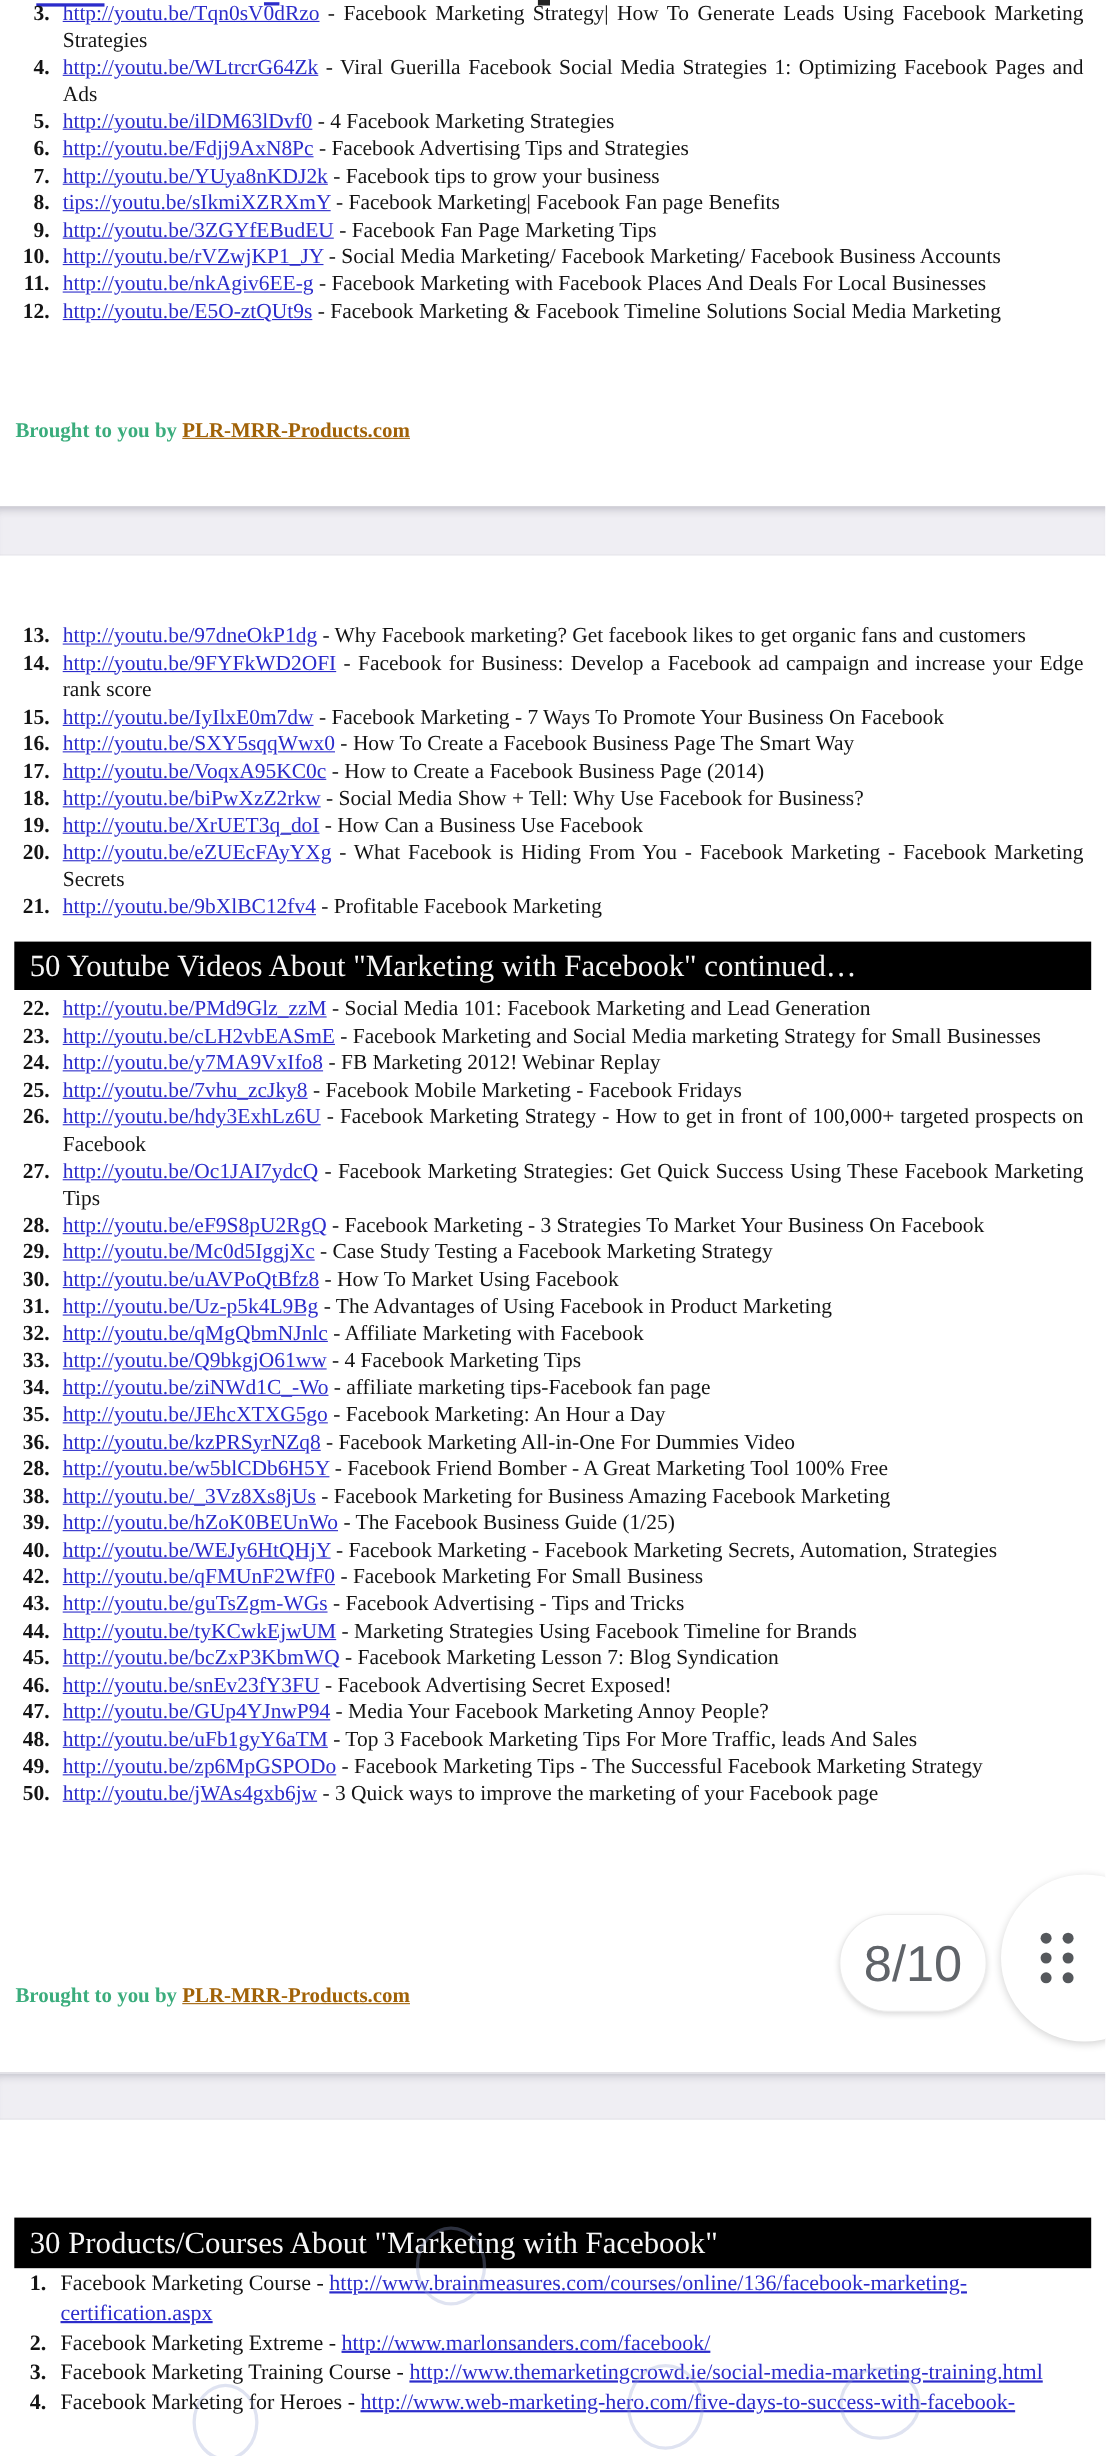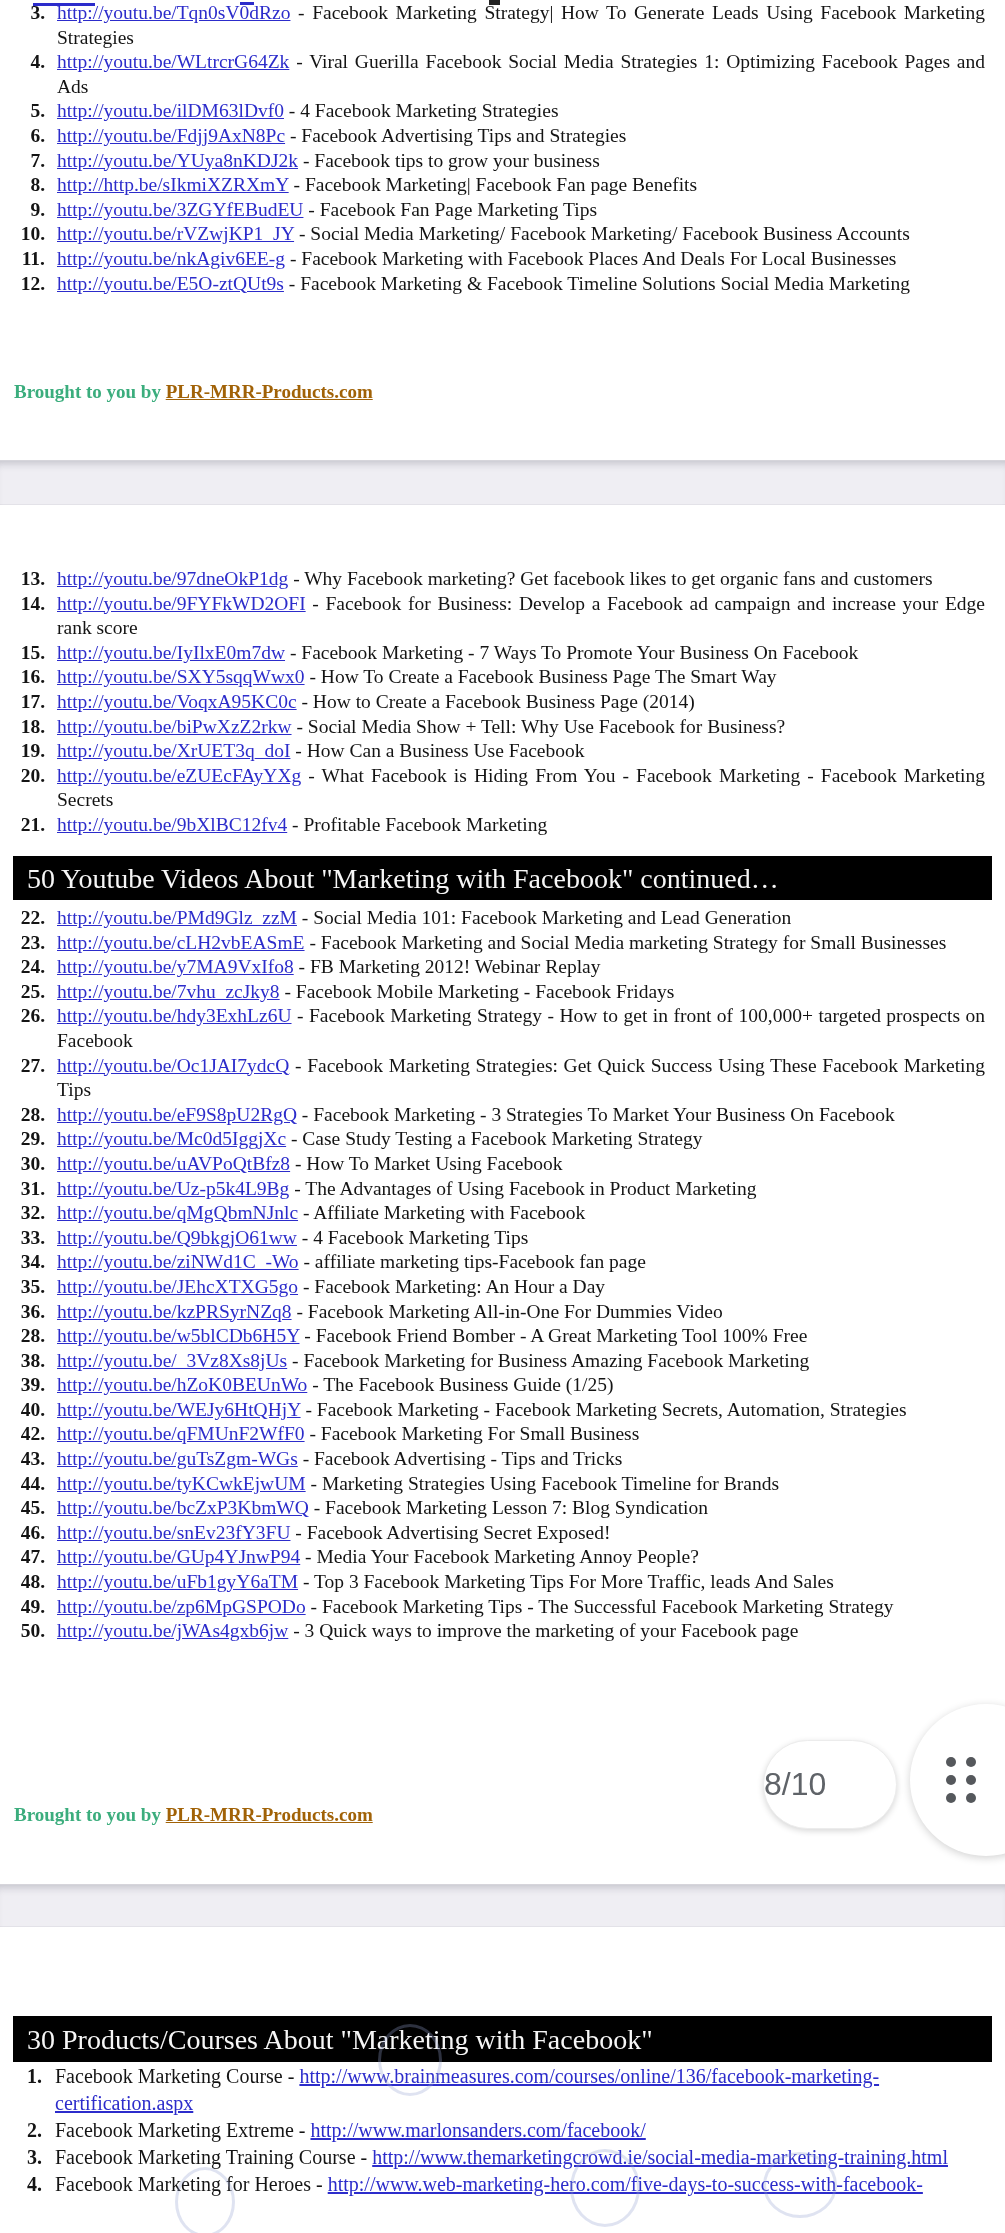--- a/index.html
+++ b/index.html
@@ -36,22 +36,22 @@
   .green{color:#3bad7d;text-align:right;}
   .plr{color:#a16207;text-decoration:underline;cursor:pointer;}
 
   .plist{position:absolute;left:0;top:136px;width:985px;}
   .pitem{position:relative;padding-left:55px;font-size:20px;line-height:27px;text-align:left;}
   .pitem .num{width:42px;}
 
   
   .pill{position:absolute;left:763px;top:1740px;width:132px;height:87px;background:#ffffff;
         border:1px solid #ececec;border-radius:48px;box-shadow:0 2px 6px rgba(0,0,0,.16);
-        display:flex;align-items:center;justify-content:flex-start;
-        font-family:"Liberation Sans",sans-serif;font-size:32px;color:#5f6368;}
+        display:flex;align-items:center;justify-content:center;
+        font-family:"Liberation Sans",sans-serif;font-size:46px;color:#5f6368;}
   .fab{position:absolute;left:910px;top:1704px;width:152px;height:152px;border-radius:50%;
        background:#ffffff;box-shadow:0 2px 8px rgba(0,0,0,.18);
        display:flex;align-items:center;justify-content:center;cursor:pointer;}
   .dots{display:grid;grid-template-columns:10px 10px;grid-auto-rows:10px;column-gap:10px;row-gap:8px;
         margin-right:50px;}
   .dots span{width:10px;height:10px;border-radius:50%;background:#55585c;}
 
   
   .oval{position:absolute;border:3px solid rgba(150,162,210,.30);border-radius:50%;}
   .oval1{left:378px;top:97px;width:58px;height:66px;}
@@ -94,21 +94,21 @@
 
         <div class="item">
           <span class="num">6.</span><span class="link">http://youtu.be/Fdjj9AxN8Pc</span><span class="sep"> - </span><span class="title">Facebook Advertising Tips and Strategies</span>
         </div>
 
         <div class="item">
           <span class="num">7.</span><span class="link">http://youtu.be/YUya8nKDJ2k</span><span class="sep"> - </span><span class="title">Facebook tips to grow your business</span>
         </div>
 
         <div class="item">
-          <span class="num">8.</span><span class="link">http://http.be/sIkmiXZRXmY</span><span class="sep"> - </span><span class="title">Facebook Marketing| Facebook Fan page Benefits</span>
+          <span class="num">8.</span><span class="link">tips://youtu.be/sIkmiXZRXmY</span><span class="sep"> - </span><span class="title">Facebook Marketing| Facebook Fan page Benefits</span>
         </div>
 
         <div class="item">
           <span class="num">9.</span><span class="link">http://youtu.be/3ZGYfEBudEU</span><span class="sep"> - </span><span class="title">Facebook Fan Page Marketing Tips</span>
         </div>
 
         <div class="item">
           <span class="num">10.</span><span class="link">http://youtu.be/rVZwjKP1_JY</span><span class="sep"> - </span><span class="title">Social Media Marketing/ Facebook Marketing/ Facebook Business Accounts</span>
         </div>
 

